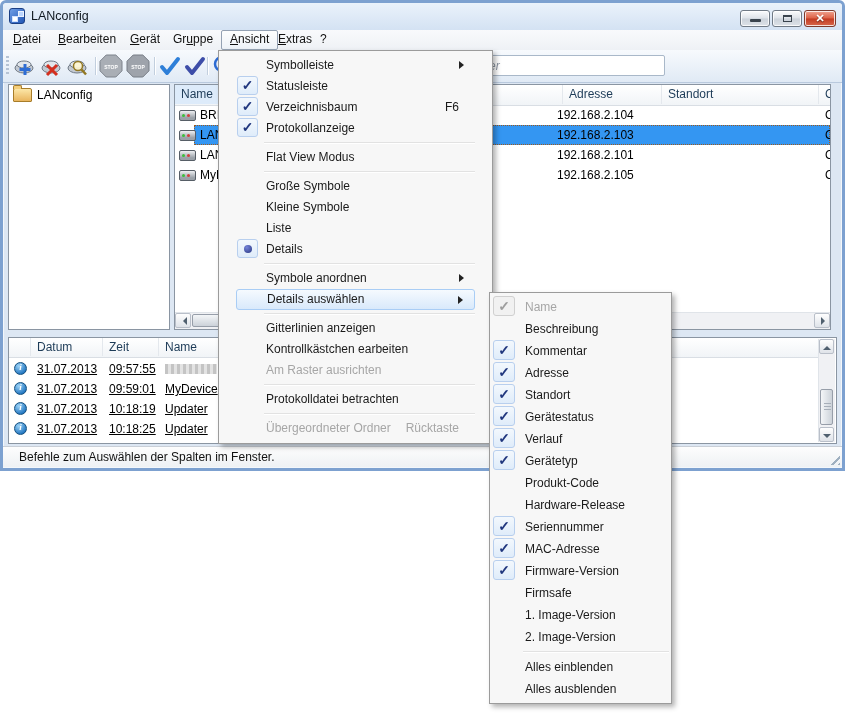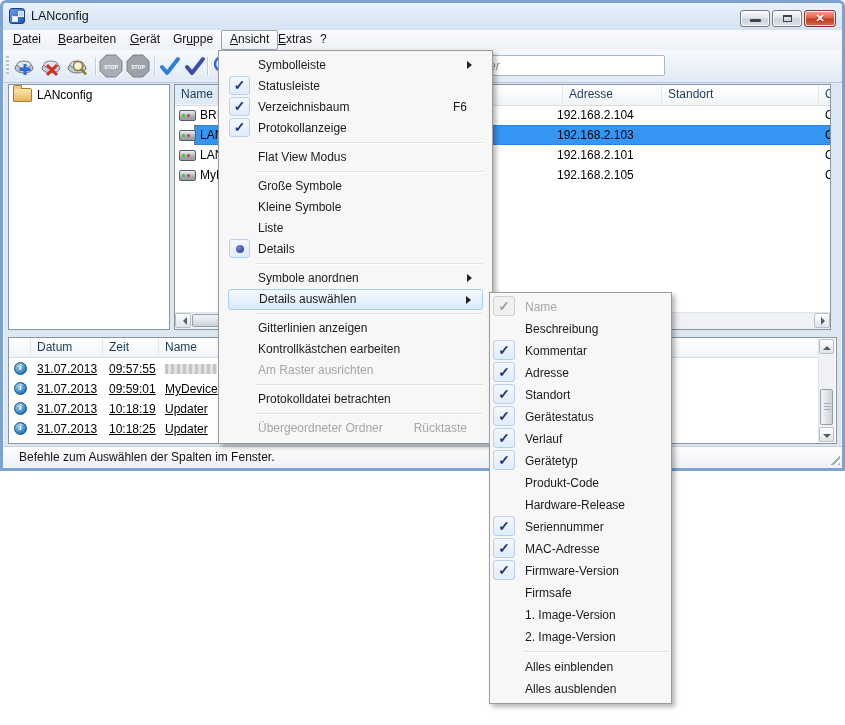--- a/index.html
+++ b/index.html
@@ -140,21 +140,21 @@
   .statusbar{position:absolute;left:0;top:443px;width:839px;height:20px;
              background:linear-gradient(#fdfdfd,#eef1f4);border-top:1px solid #c9cfd7;}
   .status-text{position:absolute;left:16px;top:3px;color:#111;}
   .resize-grip{position:absolute;right:2px;bottom:2px;width:13px;height:13px;
                background:repeating-linear-gradient(135deg,transparent 0 3px,#9fb0c0 3px 4.5px);
                clip-path:polygon(100% 0,100% 100%,0 100%);}
 
   
   .menu{position:absolute;box-sizing:border-box;background:#f7f7f7;border:1px solid #9b9b9b;
         box-shadow:3px 3px 5px rgba(0,0,0,.3);z-index:40;}
-  .view-menu{left:218px;top:50px;width:275px;padding:4px 7px;}
+  .view-menu{left:218px;top:50px;width:275px;padding:4px 15px;}
   .details-submenu{left:489px;top:292px;width:183px;padding:3px 0;z-index:50;}
   .m-item{position:relative;height:21px;line-height:21px;margin:0 2px;padding-left:30px;
           border-radius:3px;box-sizing:border-box;color:#1a1a1a;white-space:nowrap;}
   .details-submenu .m-item{height:22px;line-height:22px;padding-left:33px;}
   .m-item.dis{color:#a6a6a6;}
   .m-item.hl{border:1px solid #a9cdf5;background:linear-gradient(#f5fafe,#d9e9fb);line-height:19px;}
   .m-chk{position:absolute;left:1px;top:0;width:21px;height:19px;box-sizing:border-box;
          border:1px solid #b8cfee;border-radius:3px;background:linear-gradient(#f3f8fd,#dfecfa);
          text-align:center;line-height:17px;font-weight:bold;font-size:14px;color:#21377e;}
   .details-submenu .m-chk{width:22px;height:20px;line-height:18px;}

